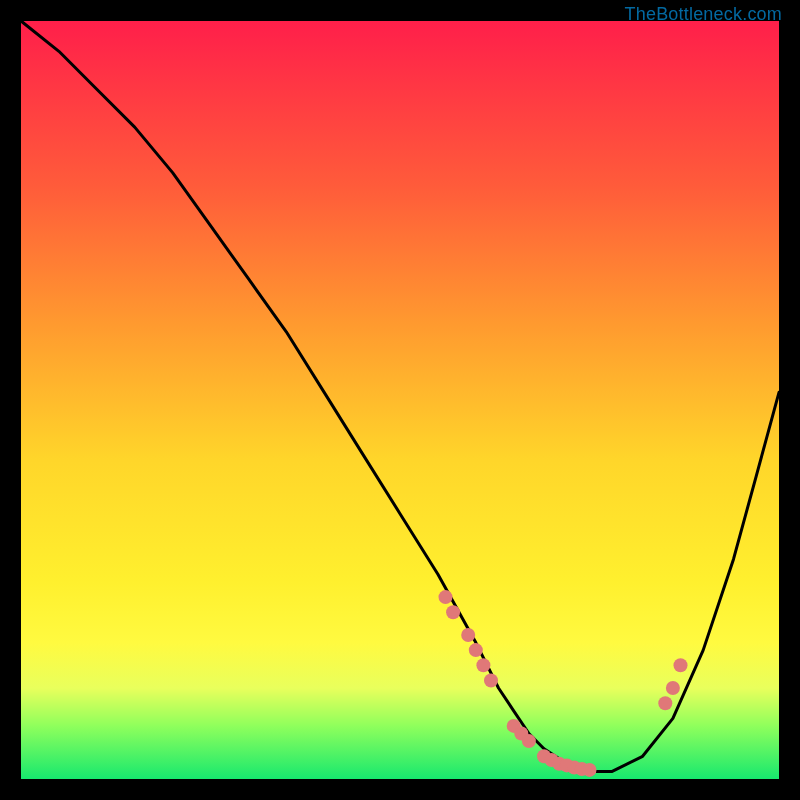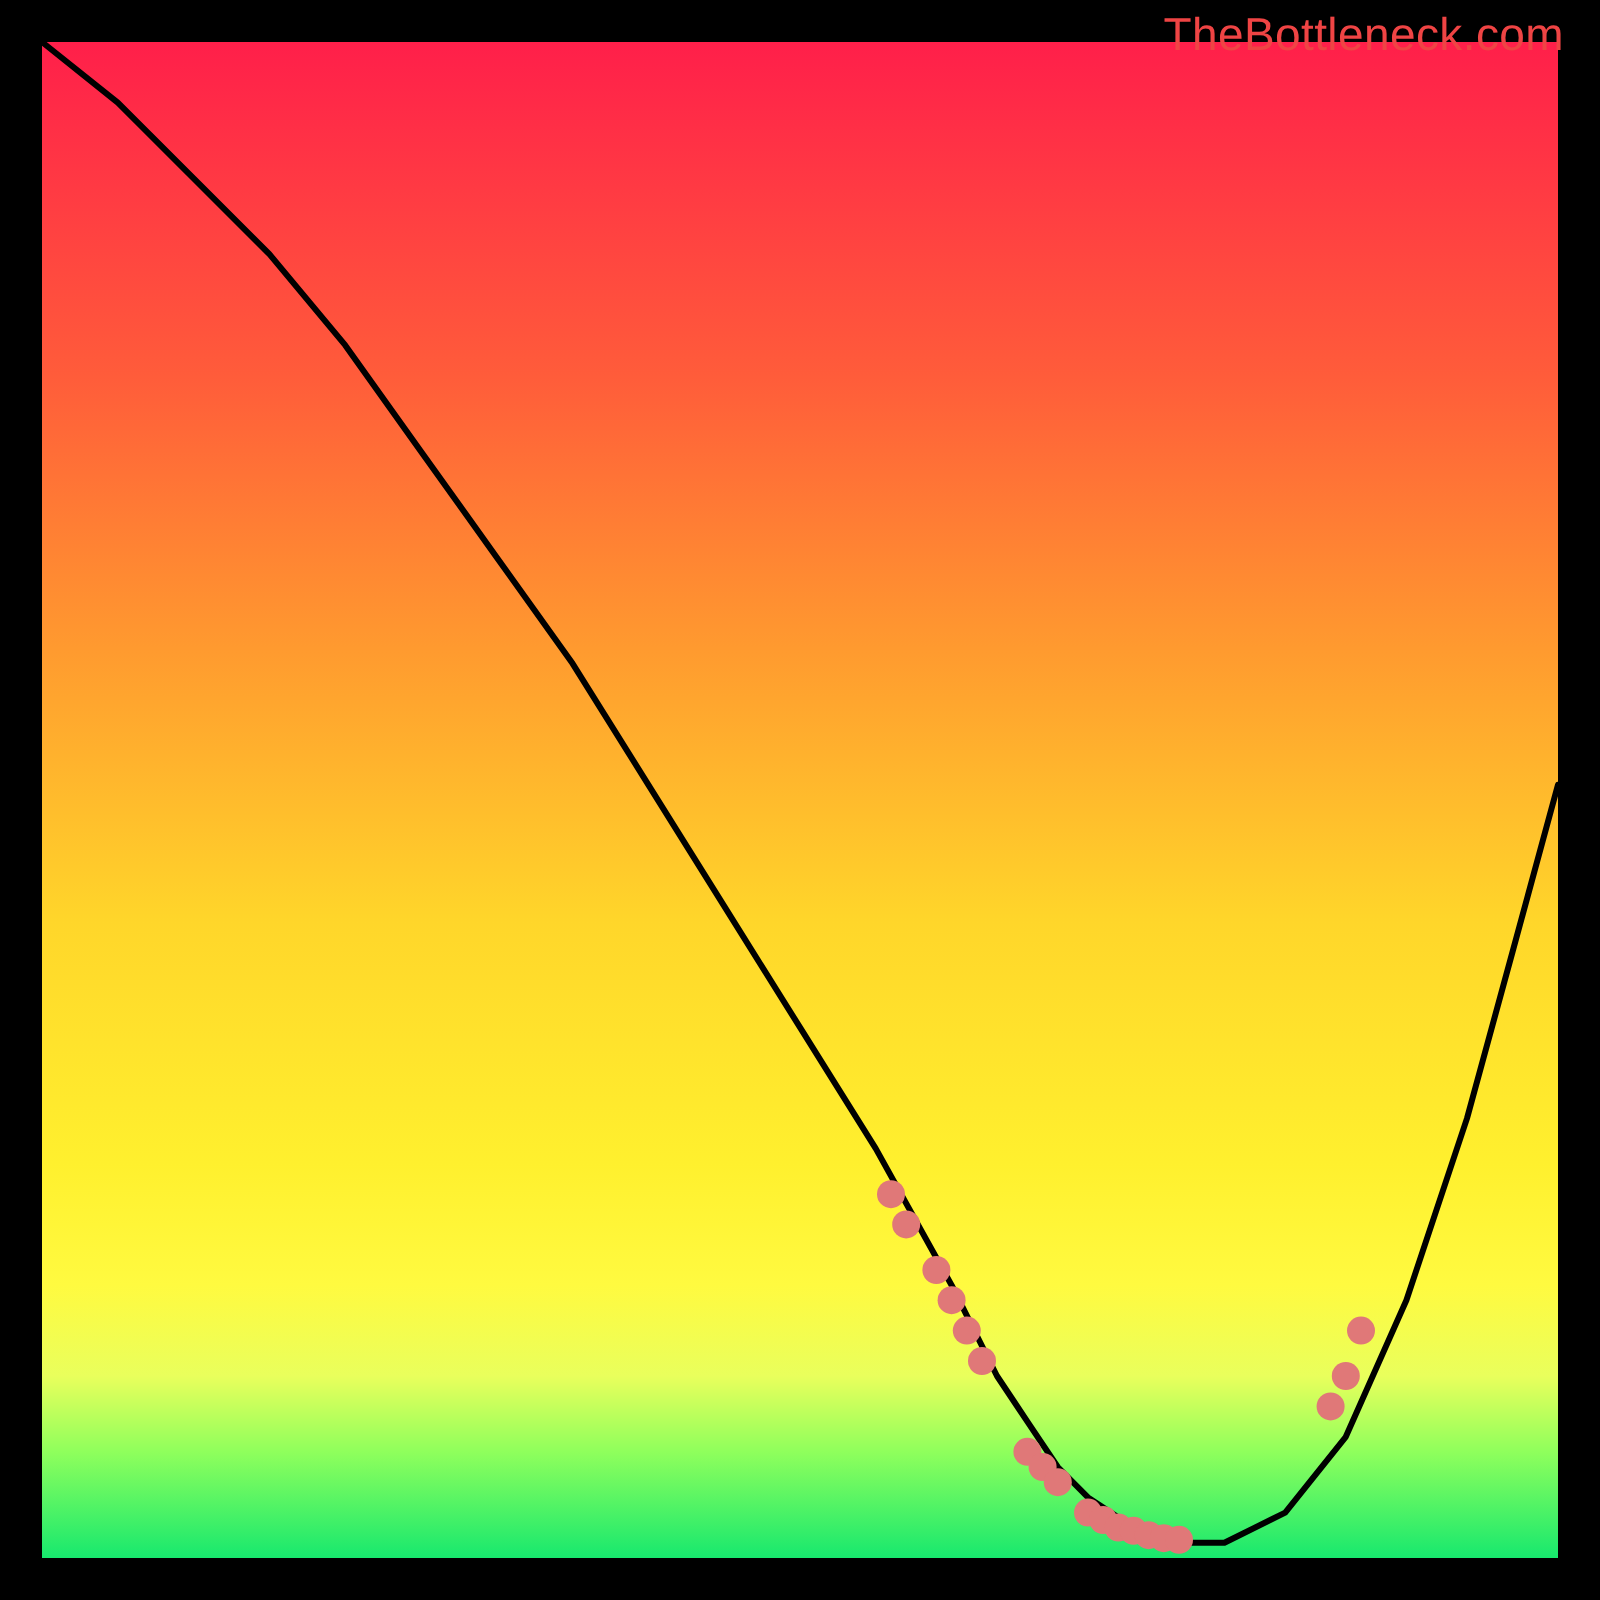--- a/index.html
+++ b/index.html
@@ -25,22 +25,22 @@
       #fff02e 74%,
       #fffa40 82%,
       #e9ff5c 88%,
       #8fff5c 93%,
       #17e86e 100%);
   }
   .watermark {
     position: absolute;
     top: 4px;
     right: 18px;
-    color: #ef4444;
-    font-size: 23px;
+    color: #0369a1;
+    font-size: 18px;
     font-weight: 500;
     letter-spacing: 0.2px;
     user-select: none;
   }
   svg.curve {
     position: absolute;
     left: 0;
     top: 0;
     width: 758px;
     height: 758px;

